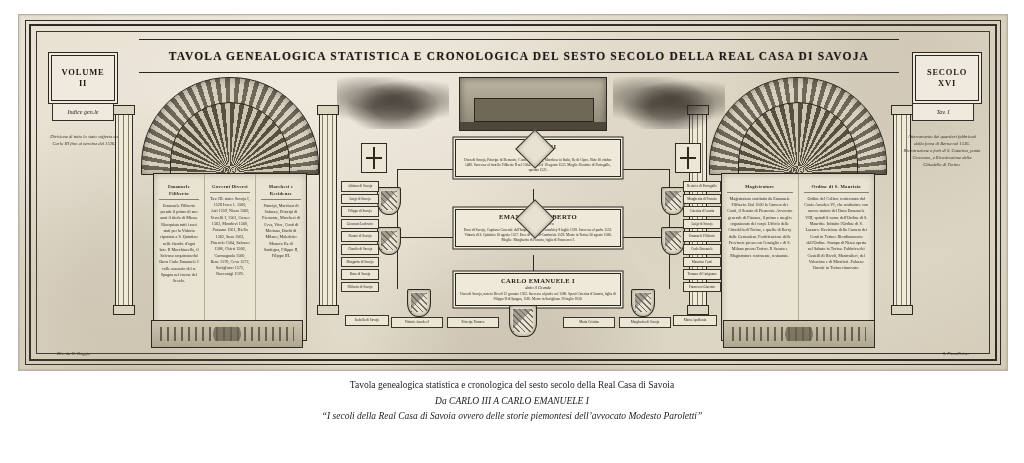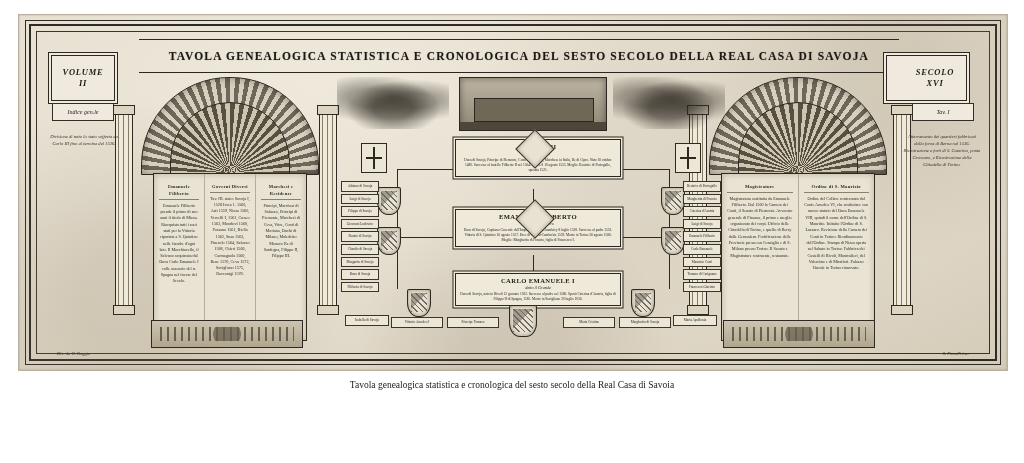--- a/index.html
+++ b/index.html
@@ -56,23 +56,23 @@
   .titleband .rule.bot{bottom:-4px}
 
   
   .cartouche{
     position:absolute;width:62px;height:44px;
     background:#efeadd;border:1.5px solid #2c2820;
     display:flex;flex-direction:column;align-items:center;justify-content:center;
     box-shadow:0 0 0 2px #efeadd, 0 0 0 3px #2c2820;
     z-index:7;
   }
-  .cartouche span{display:block;font-size:8.5px;letter-spacing:.8px;color:#201d18;font-weight:700;line-height:1.25;font-style:italic;}
+  .cartouche span{display:block;font-size:8.5px;letter-spacing:.8px;color:#201d18;font-weight:700;line-height:1.25;}
   .cart-left{left:32px;top:40px;}
-  .cart-right{right:40px;top:40px;padding-left:17px;}
+  .cart-right{right:28px;top:40px;}
   .subcart{
     position:absolute;width:60px;height:16px;background:#efeadd;border:1px solid #332e26;
     display:flex;align-items:center;justify-content:center;z-index:7;
     font-size:6px;color:#2a261f;font-style:italic;
   }
   .subcart.left{left:33px;top:88px;}
   .subcart.right{right:33px;top:88px;}
 
   
   .sidetext{
@@ -403,15 +403,17 @@
       <div class="lbl" style="right:110px;top:240px;width:48px">Maria Cristina</div>
       <div class="lbl" style="right:54px;top:240px;width:48px">Margherita di Savoja</div>
       <div class="lbl" style="left:8px;top:238px;width:40px">Isabella di Savoja</div>
       <div class="lbl" style="right:8px;top:238px;width:40px">Maria Apollonia</div>
     </div>
 
   </div>
 
   <div class="caption">
     <div>Tavola genealogica statistica  e cronologica del sesto secolo della Real Casa di Savoia</div>
+    <div class="it">Da CARLO III A CARLO EMANUELE I</div>
+    <div class="it">“I secoli della Real Casa di Savoia ovvero delle storie piemontesi dell’avvocato Modesto Paroletti”</div>
   </div>
 
 </div>
 
 </body></html>

